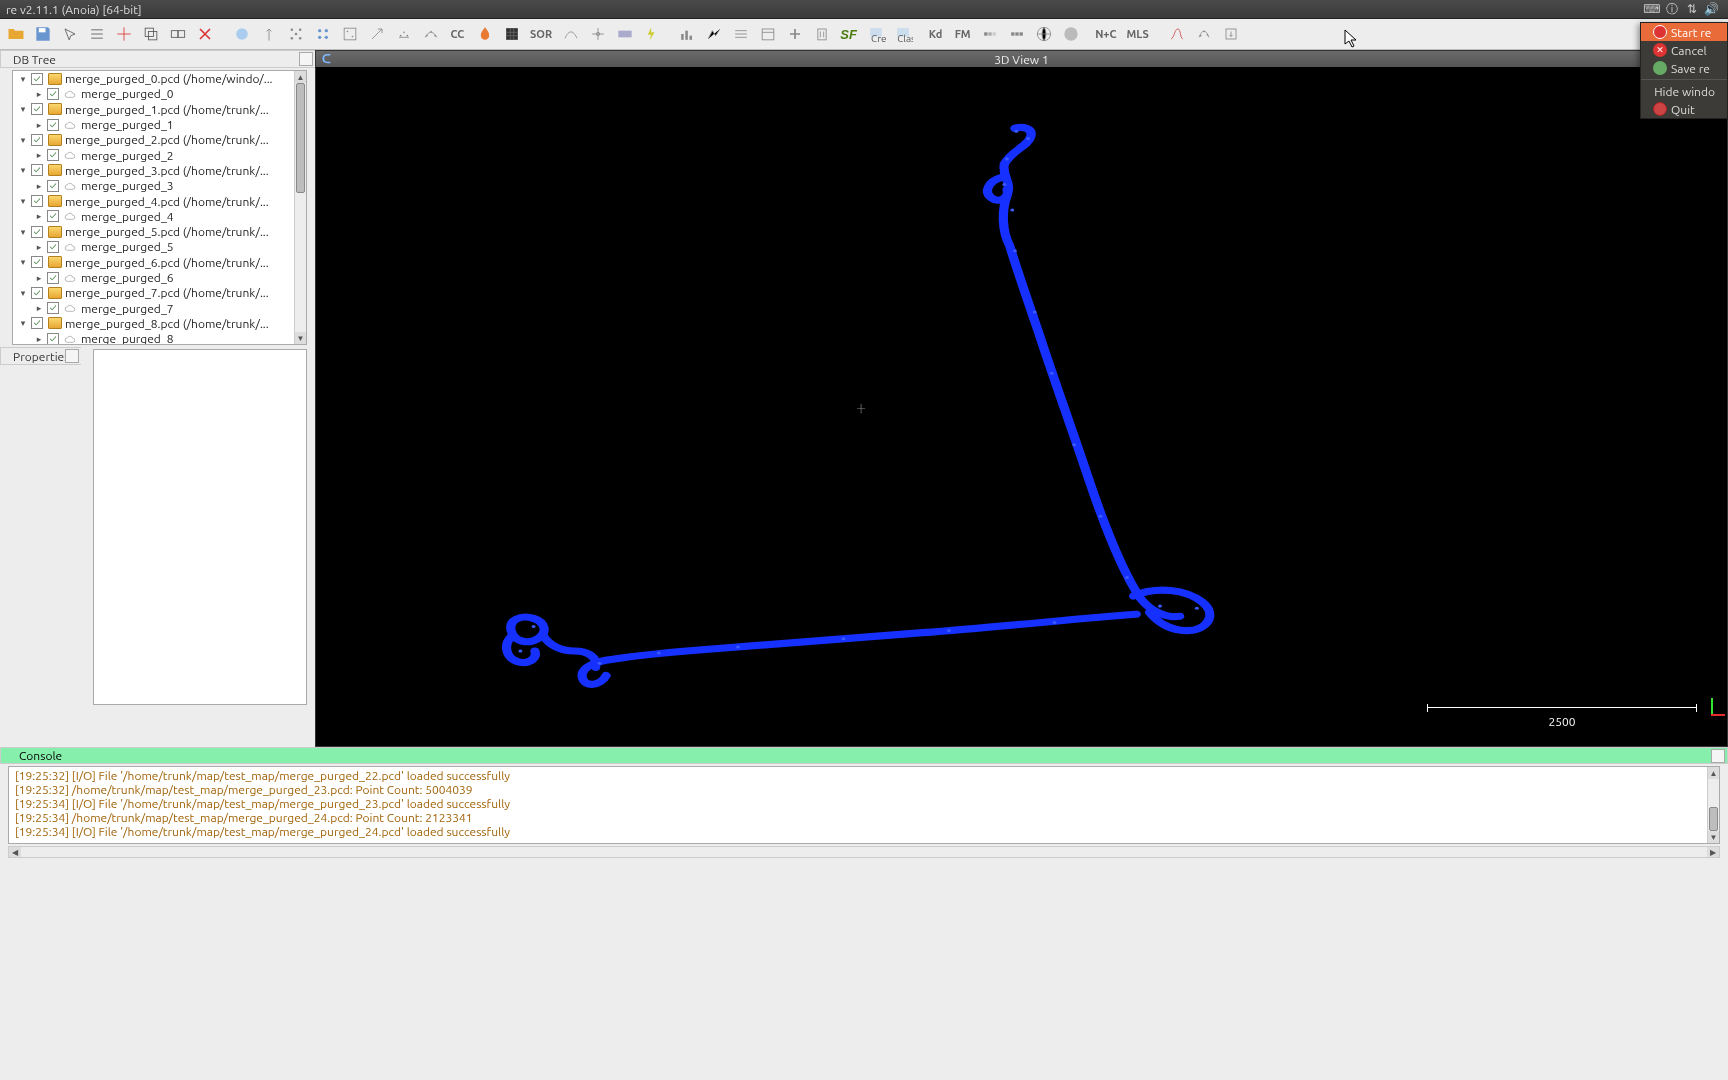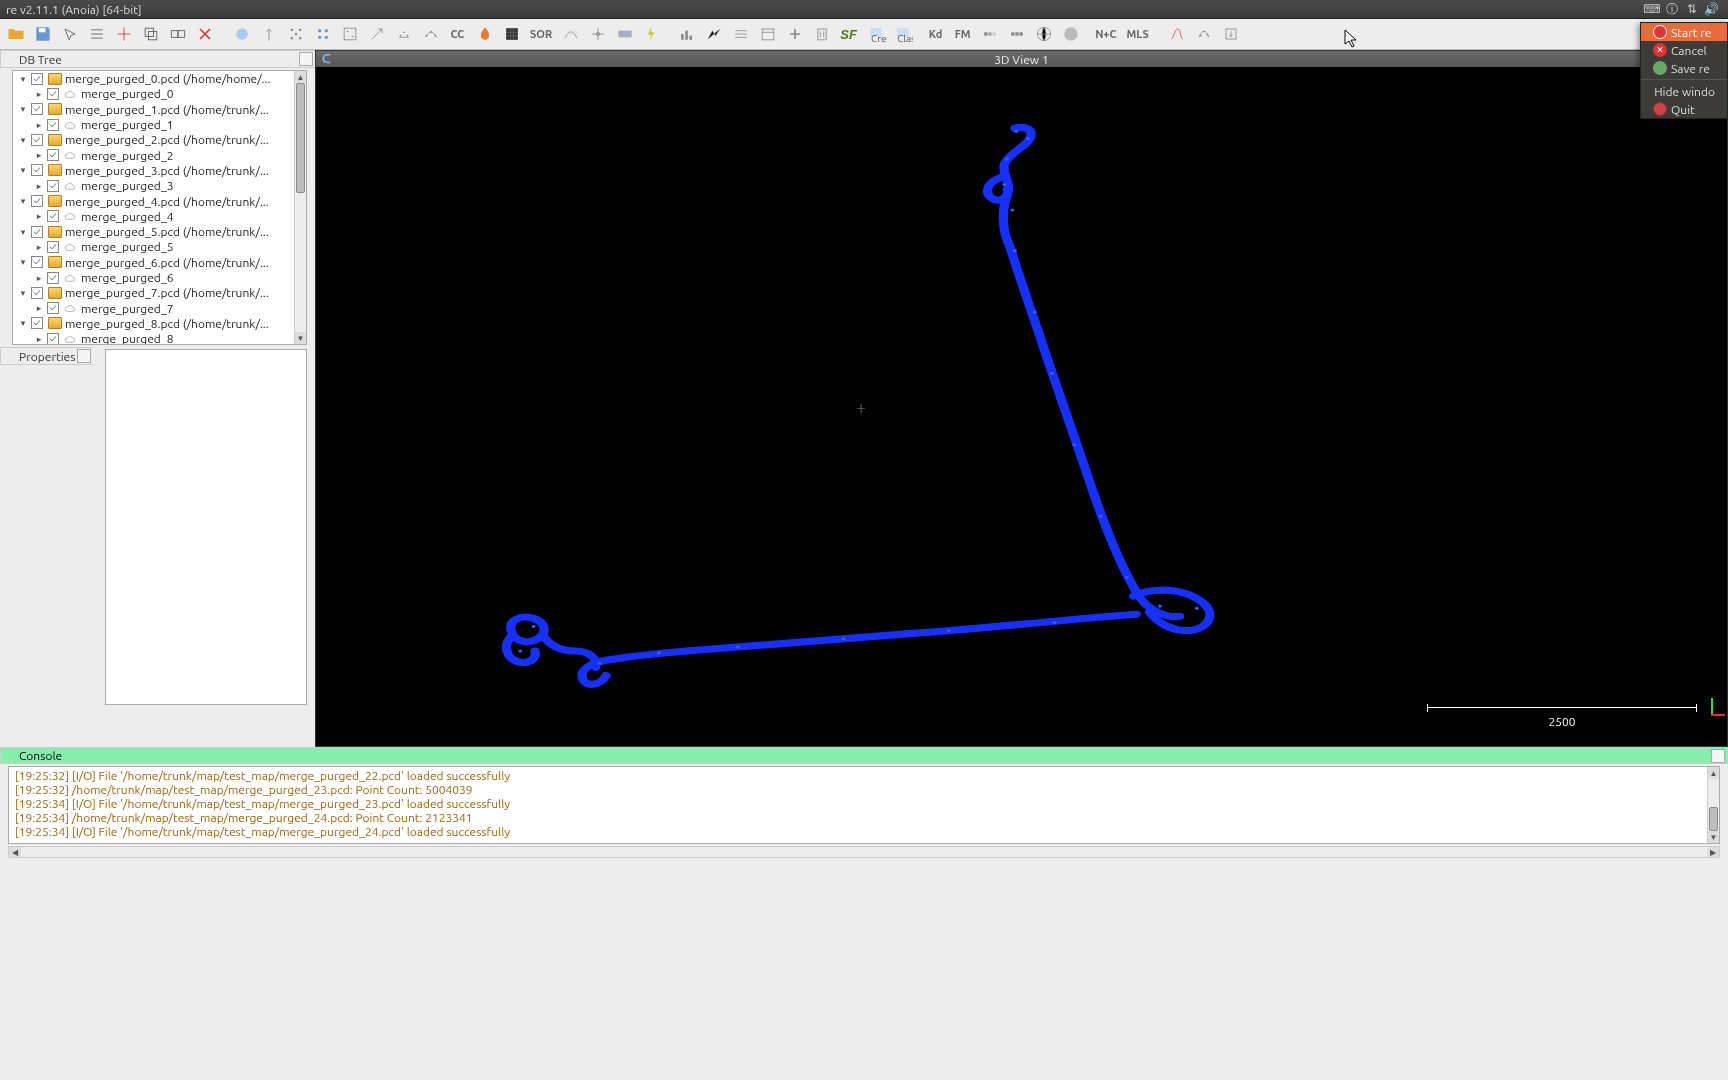--- a/index.html
+++ b/index.html
@@ -12,21 +12,21 @@
 
 
 .toolbar { height: 31px; background: #ededed; border-bottom: 1px solid #bbb; display: flex; align-items: center; padding: 0 2px; }
 .tbtn { width: 27px; height: 27px; margin: 0; display:flex; align-items:center; justify-content:center; color:#555; border:1px solid transparent; border-radius:2px; }
 .tbtn svg { width:20px; height:20px; }
 .tbtn.txt { font-size:11px; font-weight:bold; color:#666; width:auto; padding:0 4px; min-width:27px; }
 
 
 .main { display:flex; height: 697px; }
 .leftcol { width: 315px; display:flex; flex-direction:column; background:#ededed; }
-.panel-title { height:18px; background:#ededed; border:1px solid #ccc; border-right:none; display:flex; align-items:center; padding:0 18px; color:#333; position:relative; }
+.panel-title { height:18px; background:#ededed; border:1px solid #ccc; border-right:none; display:flex; align-items:center; padding:0 12px; color:#333; position:relative; }
 .panel-title .popbtn { position:absolute; right:2px; top:1px; width:14px; height:14px; border:1px solid #aaa; background:#f5f5f5; }
 
 .dbtree-wrap { height: 297px; display:flex; flex-direction:column; }
 .treeview { flex:1; background:#fff; border:1px solid #aaa; margin:2px 8px 2px 12px; overflow:hidden; position:relative; }
 .tree-scroll { position:absolute; right:0; top:0; bottom:0; width:12px; background:#ededed; border-left:1px solid #ccc; }
 .tree-scroll .thumb { position:absolute; left:1px; right:1px; background:#bdbdbd; border:1px solid #8a8a8a; border-radius:2px; }
 .tree-scroll .arr { position:absolute; left:0; right:0; height:12px; background:#ddd; display:flex; align-items:center; justify-content:center; font-size:8px; color:#555;}
 .tree-item { display:flex; align-items:center; height:15.3px; padding-left:4px; white-space:nowrap; overflow:hidden; }
 .tree-item.child { padding-left:20px; }
 .tw { width:12px; height:12px; display:inline-flex; align-items:center; justify-content:center; font-size:9px; color:#555; }
@@ -330,21 +330,21 @@
       <div class="panel-title">
         <span>DB Tree</span>
         <span class="popbtn"></span>
       </div>
       <div class="treeview">
         <div id="tree-root">
             <div class="tree-item">
               <span class="tw">▾</span>
               <span class="cb c"></span>
               <span class="folder-icon"></span>
-              <span class="tree-label">merge_purged_0.pcd (/home/home/...</span>
+              <span class="tree-label">merge_purged_0.pcd (/home/windo/...</span>
             </div>
             <div class="tree-item child">
               <span class="tw">▸</span>
               <span class="cb c"></span>
               <span class="cloud-icon"><svg viewBox="0 0 24 16">
                   <path fill="#fff" stroke="#888" d="M6 12a4 4 0 010-8 5 5 0 019 1 3 3 0 010 7z"></path>
                 </svg></span>
               <span class="tree-label">merge_purged_0</span>
             </div>
             <div class="tree-item">

